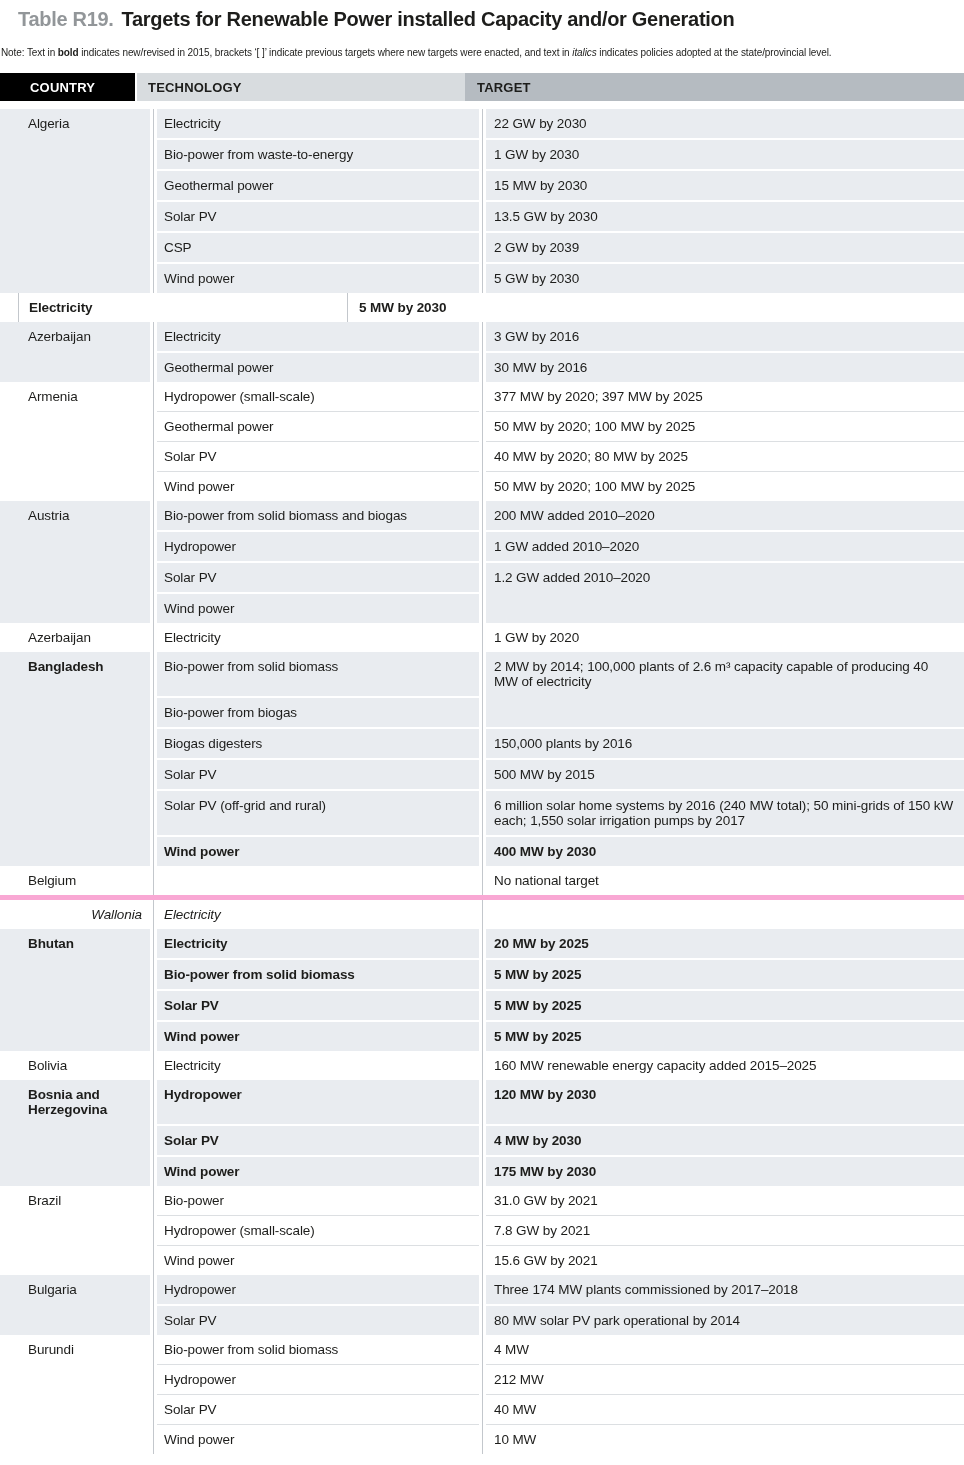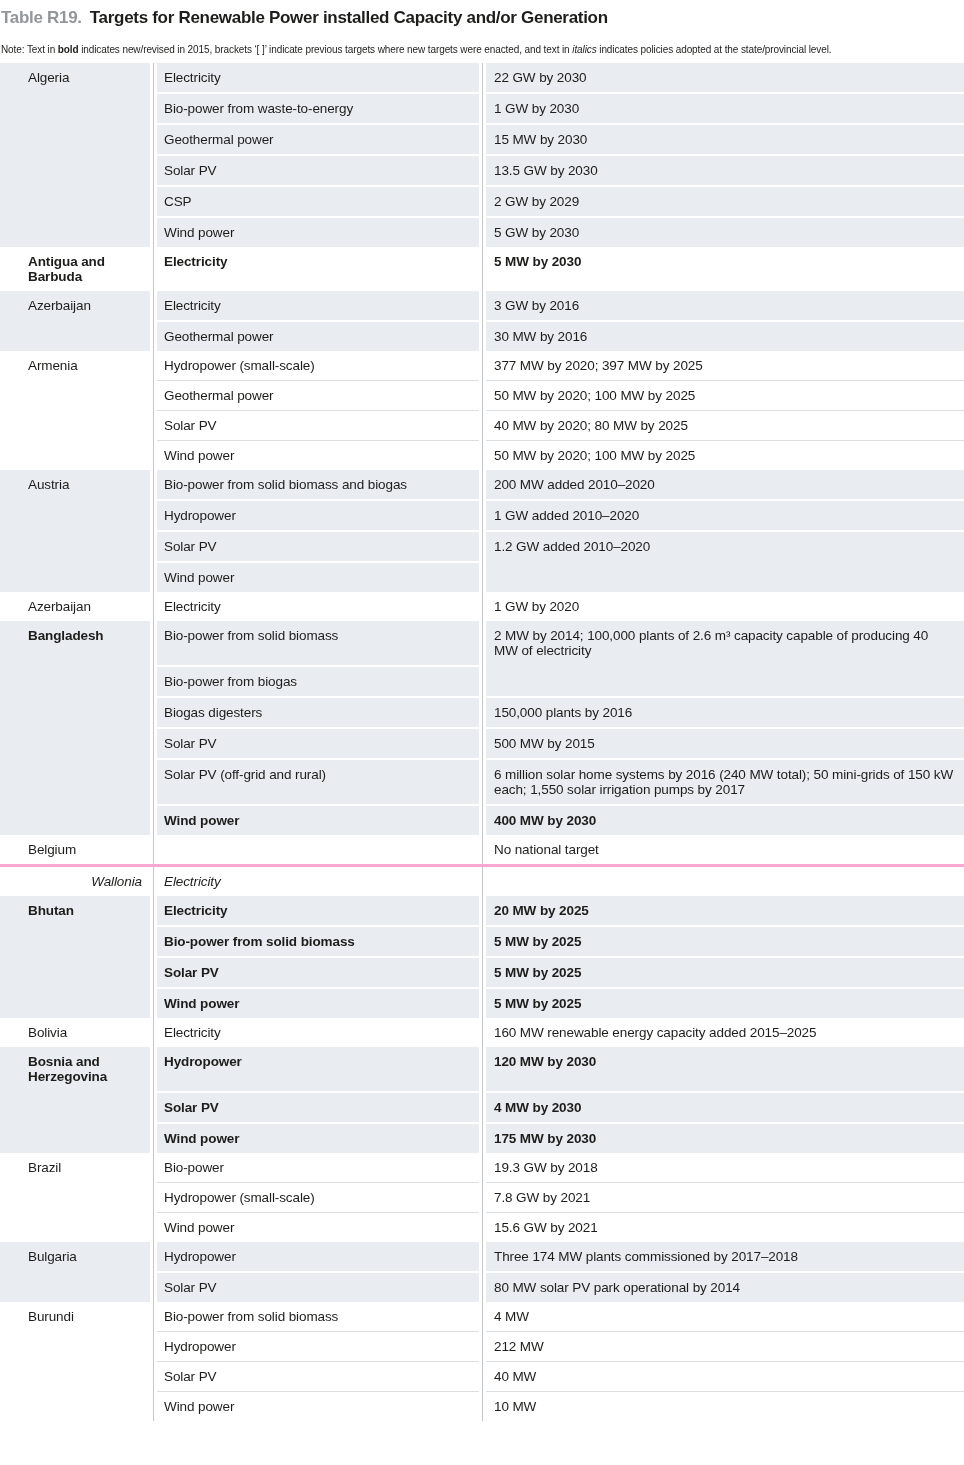--- a/index.html
+++ b/index.html
@@ -8,22 +8,22 @@
     width: 964px;
     background: #ffffff;
     color: #1d1d1b;
     font-family: "Liberation Sans", "DejaVu Sans", sans-serif;
     -webkit-font-smoothing: antialiased;
   }
   .page { width: 964px; overflow: hidden; }
 
   
   .title {
-    margin: 8px 0 0 1px;
-    font-size: 17px;
+    margin: 8px 0 0 18px;
+    font-size: 20px;
     font-weight: 700;
     letter-spacing: -0.3px;
     white-space: nowrap;
   }
   .title .num { color: #929699; padding-right: 8px; }
 
   
   .note {
     margin: 16px 0 0 1px;
     font-size: 10px;
@@ -45,21 +45,21 @@
   }
   .th-country { width: 135px; background: #000000; color: #ffffff; padding-left: 30px; }
   .th-gap { width: 2px; background: #ffffff; }
   .th-tech { width: 328px; background: #d8dcdf; padding-left: 11px; }
   .th-target { flex: 1; background: #b5bbc1; padding-left: 12px; }
 
   
   .tbody { margin-top: 8px; }
   .group { background: #ffffff; padding-left: 15px; }
   .group.shaded { background: #e9ecf0; }
-  .group.divider { border-top: 3px solid #f9a8d4; }
+  .group.divider { border-top: 5px solid #f9a8d4; }
 
   .trow { display: flex; align-items: stretch; }
   .cell {
     font-size: 13.5px;
     line-height: 15px;
     letter-spacing: -0.1px;
     padding: 7px 10px 7px 7px;
     min-height: 29px;
   }
   .cell.country { flex: 0 0 135px; padding-left: 13px; }
@@ -90,20 +90,26 @@
 <div class="page">
 
   <div class="title">
     <span class="num">Table R19.</span><span>Targets for Renewable Power installed Capacity and/or Generation</span>
   </div>
 
   <div class="note">
     <span>Note: Text in </span><span class="b">bold</span><span> indicates new/revised in 2015, brackets ‘[ ]’ indicate previous targets where new targets were enacted, and text in </span><span class="i">italics</span><span> indicates policies adopted at the state/provincial level.</span>
   </div>
 
+  <div class="thead">
+    <div class="th th-country">COUNTRY</div>
+    <div class="th th-gap"></div>
+    <div class="th th-tech">TECHNOLOGY</div>
+    <div class="th th-target">TARGET</div>
+  </div>
 
   <div class="tbody">
       <div class="group shaded">
         <div class="trow">
           <div class="cell country">Algeria</div>
           <div class="colsep">
             <div class="line"></div>
           </div>
           <div class="cell tech">Electricity</div>
           <div class="colsep">
@@ -146,37 +152,36 @@
         </div>
         <div class="trow">
           <div class="cell country"></div>
           <div class="colsep">
             <div class="line"></div>
           </div>
           <div class="cell tech">CSP</div>
           <div class="colsep">
             <div class="line"></div>
           </div>
-          <div class="cell target">2 GW by 2029</div>
+          <div class="cell target">2 GW by 2039</div>
         </div>
         <div class="trow">
           <div class="cell country"></div>
           <div class="colsep">
             <div class="line"></div>
           </div>
           <div class="cell tech">Wind power</div>
           <div class="colsep">
             <div class="line"></div>
           </div>
           <div class="cell target">5 GW by 2030</div>
         </div>
       </div>
       <div class="group">
         <div class="trow">
-          <div class="cell country b">Antigua and Barbuda</div>
           <div class="colsep">
             <div class="line"></div>
           </div>
           <div class="cell tech b">Electricity</div>
           <div class="colsep">
             <div class="line"></div>
           </div>
           <div class="cell target b">5 MW by 2030</div>
         </div>
       </div>
@@ -497,21 +502,21 @@
       <div class="group">
         <div class="trow">
           <div class="cell country">Brazil</div>
           <div class="colsep">
             <div class="line"></div>
           </div>
           <div class="cell tech">Bio-power</div>
           <div class="colsep">
             <div class="line"></div>
           </div>
-          <div class="cell target">19.3 GW by 2018</div>
+          <div class="cell target">31.0 GW by 2021</div>
         </div>
         <div class="trow">
           <div class="cell country"></div>
           <div class="colsep">
             <div class="line"></div>
           </div>
           <div class="cell tech">Hydropower (small-scale)</div>
           <div class="colsep">
             <div class="line"></div>
           </div>

